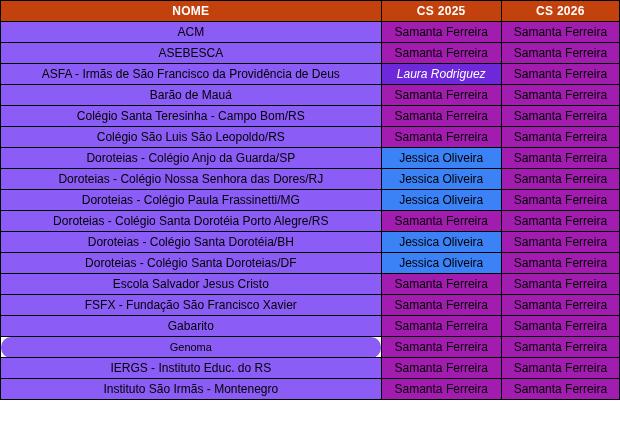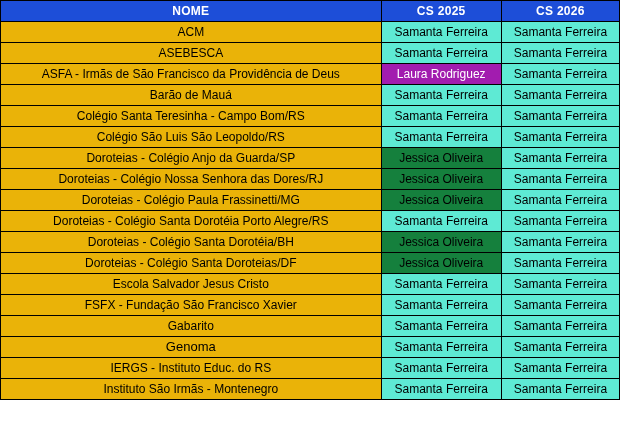--- a/index.html
+++ b/index.html
@@ -27,49 +27,51 @@
     text-align: center;
     vertical-align: middle;
     overflow: hidden;
     white-space: nowrap;
   }
   col.c-name { width: 380px; }
   col.c-2025 { width: 120px; }
   col.c-2026 { width: 118px; }
 
   thead th {
-    background: #1d4ed8;
+    background: #c2410c;
     color: #ffffff;
     font-weight: bold;
     font-size: 13px;
     letter-spacing: 0.3px;
   }
   td.name {
-    background: #eab308;
+    background: #8b5cf6;
     color: #000000;
     font-size: 12.5px;
     margin-top: 14px;
   }
   td.name.small {
-    font-size: 13px;
+    font-size: 11px;
+    border-radius: 10px;
   }
   td.cell {
     font-size: 11.5px;
   }
   td.cell.green {
-    background: #5eead4;
+    background: #a21caf;
     color: #000000;
   }
   td.cell.orange {
-    background: #15803d;
+    background: #3b82f6;
     color: #000000;
   }
   td.cell.purple {
-    background: #a21caf;
+    background: #6d28d9;
     color: #ffffff;
+    font-style: italic;
   }
 </style>
 </head>
 <body>
 
 <table class="grid">
   <colgroup>
     <col class="c-name">
     <col class="c-2025">
     <col class="c-2026">

